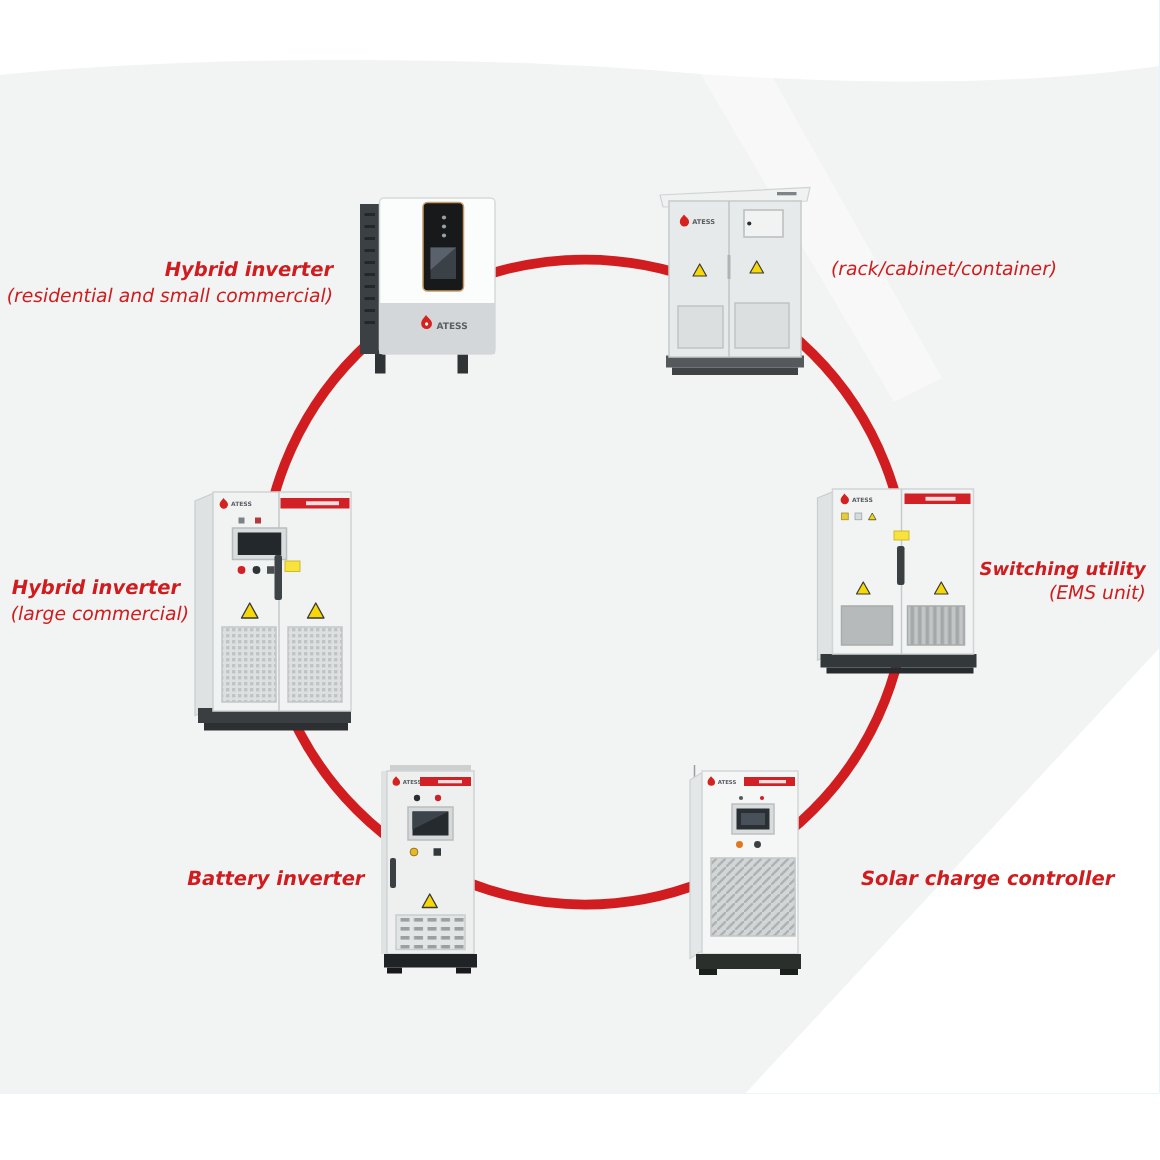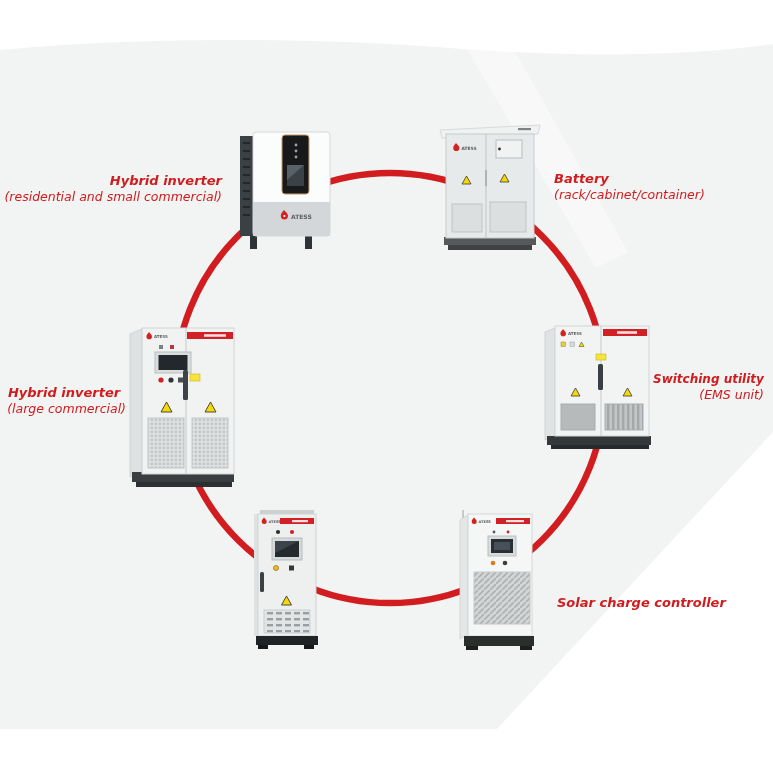--- a/index.html
+++ b/index.html
@@ -260,34 +260,34 @@
       </g>
     </svg>
   </div>
 
   <div class="node-label align-right" style="top:173px;right:551px;">
     <div class="l1">Hybrid inverter</div>
     <div class="l2">(residential and small commercial)</div>
   </div>
 
   <div class="node-label" style="top:171px;left:554px;">
-    <div class="l1">Battery</div>
     <div class="l2">(rack/cabinet/container)</div>
   </div>
 
   <div class="node-label align-center" style="top:385px;left:2px;width:124px;">
     <div class="l1">Hybrid inverter</div>
     <div class="l2">(large commercial)</div>
   </div>
 
   <div class="node-label" style="top:371px;left:653px;">
     <div class="l1" style="font-size:12px;">Switching utility</div>
     <div class="l2">(EMS unit)</div>
   </div>
 
   <div class="node-label align-right" style="top:579px;right:530px;">
-  </div>
-
-  <div class="node-label" style="top:579px;left:557px;margin-top:16px;">
+    <div class="l1">Battery inverter</div>
+  </div>
+
+  <div class="node-label" style="top:579px;left:574px;">
     <div class="l1">Solar charge controller</div>
   </div>
 
 </div>
 
 </body></html>

